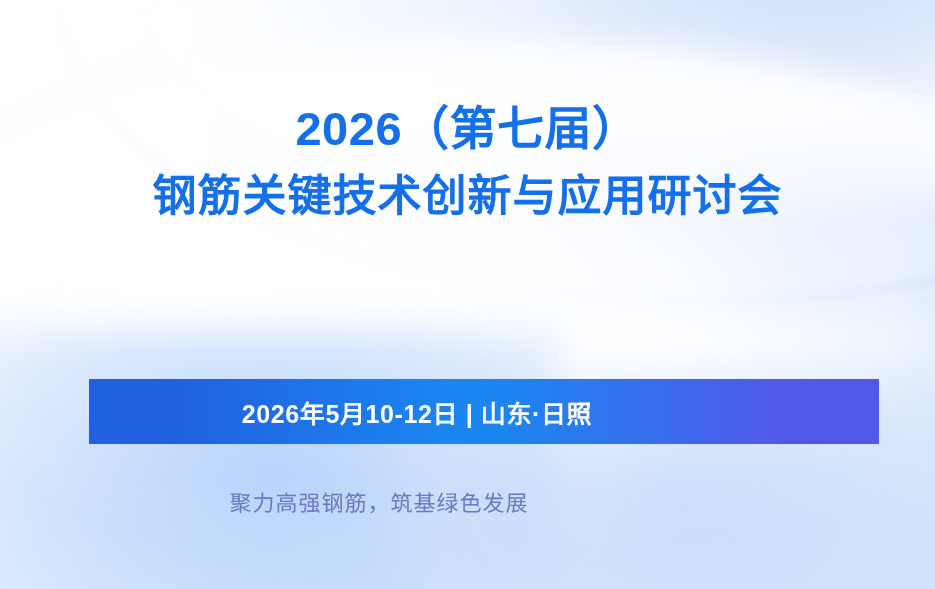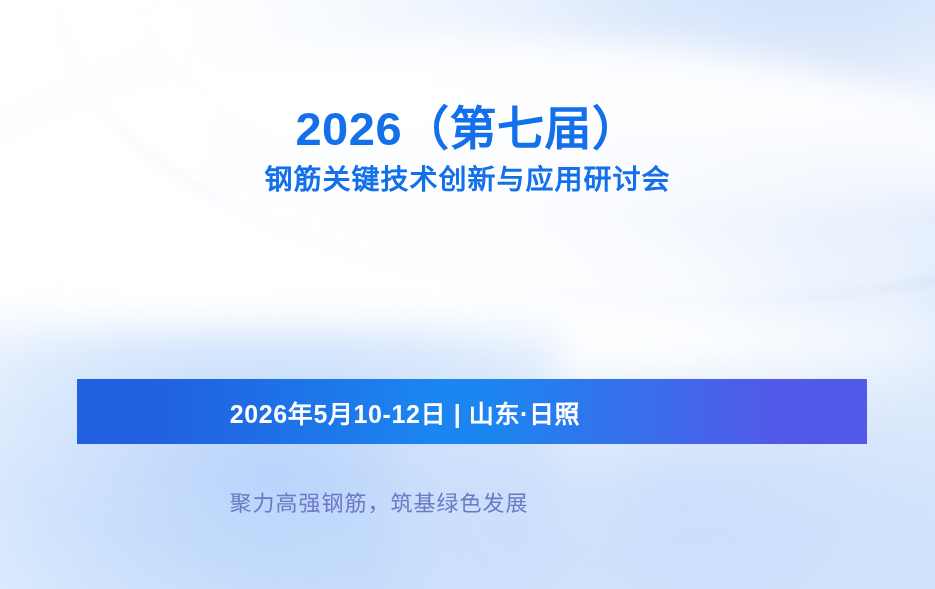--- a/index.html
+++ b/index.html
@@ -168,22 +168,22 @@
 
   #title-line-1 {
     font-size: 47px;
     font-weight: bold;
     line-height: 1.05;
     letter-spacing: 0.5px;
     white-space: nowrap;
   }
 
   #title-line-2 {
-    margin-top: 12px;
-    font-size: 28px;
+    margin-top: 20px;
+    font-size: 44px;
     font-weight: bold;
     line-height: 1.05;
     letter-spacing: 1px;
     white-space: nowrap;
   }
 
   #date-banner {
     position: absolute;
     top: 379px;
     left: 77px;
@@ -231,20 +231,20 @@
   <div class="bg-layer" id="bg-bottom-left"></div>
   <div class="bg-layer" id="bg-bottom-right"></div>
 
   <div id="content">
 
     <div id="title-block">
       <div id="title-line-1" style="color: rgb(20, 112, 234);">2026（第七届）</div>
       <div id="title-line-2" style="color: rgb(20, 112, 234);">钢筋关键技术创新与应用研讨会</div>
     </div>
 
-    <div id="date-banner" style="background: linear-gradient(90deg, rgb(33, 96, 224) 0%, rgb(33, 96, 224) 10%, rgb(27, 134, 240) 46%, rgb(27, 134, 240) 52%, rgb(82, 89, 232) 88%, rgb(82, 89, 232) 100%);">
+    <div id="date-banner" style="background: linear-gradient(90deg, rgb(33, 96, 224) 0%, rgb(33, 96, 224) 10%, rgb(27, 134, 240) 46%, rgb(27, 134, 240) 52%, rgb(82, 89, 232) 88%, rgb(82, 89, 232) 100%); margin-left: 12px;">
       <div id="date-banner-text" style="color: rgb(255, 255, 255);">2026年5月10-12日 | 山东·日照</div>
     </div>
 
     <div id="tagline" style="color: rgb(107, 121, 198);">聚力高强钢筋，筑基绿色发展</div>
 
   </div>
 </div>
 
 </body></html>

